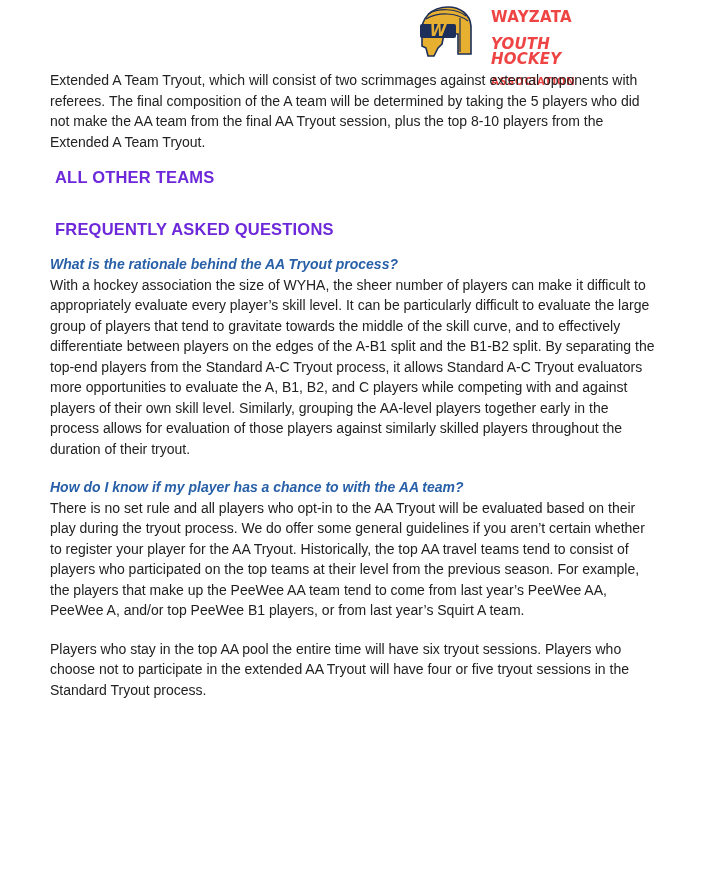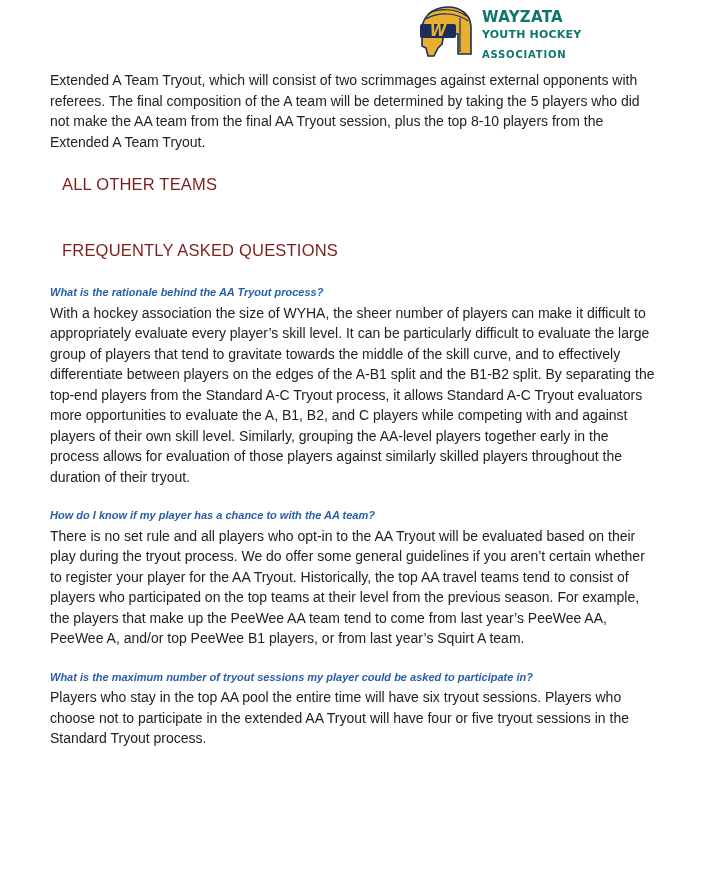--- a/index.html
+++ b/index.html
@@ -1,28 +1,28 @@
 <!DOCTYPE html>
 <html><head>
 <meta charset="utf-8">
 <style>
   html, body { margin: 0; padding: 0; background: #ffffff; }
   body { width: 703px; height: 877px; overflow: hidden; position: relative;
          font-family: "Liberation Sans", "DejaVu Sans", sans-serif; color: #222222; }
   .logo { position: absolute; left: 414px; top: 4px; width: 200px; height: 56px; }
   .logo-mark { position: absolute; left: 0; top: 0; width: 60px; height: 56px; }
-  .logo-text { position: absolute; left: 68px; top: 6px; color: #0f766e; font-weight: bold;
+  .logo-text { position: absolute; left: 77px; top: 6px; color: #ef4444; font-weight: bold;
                font-family: "DejaVu Sans", sans-serif; line-height: 1; }
   .logo-line1 { font-size: 15px; letter-spacing: 0.3px; display: block; }
-  .logo-line2 { font-size: 11px; letter-spacing: 0.2px; display: block; margin-top: 4px; }
+  .logo-line2 { font-size: 15px; letter-spacing: 0.2px; display: block; margin-top: 12px; font-style: italic; }
   .logo-line3 { font-size: 10px; letter-spacing: 0.8px; display: block; margin-top: 10px; }
   .content { position: absolute; left: 50px; top: 70px; width: 610px; }
   p.body { margin: 0; font-size: 14px; line-height: 20.5px; color: #222; }
-  h2 { margin: 12px; font-size: 16.5px; font-weight: normal; color: #7f1d1d; letter-spacing: 0.2px; }
-  h3.q { margin: 0; font-size: 11px; line-height: 20.5px; font-weight: bold; font-style: italic; color: #2860a8; }
+  h2 { margin: 5px; font-size: 16.5px; font-weight: bold; color: #6d28d9; letter-spacing: 0.2px; }
+  h3.q { margin: 0; font-size: 14px; line-height: 20.5px; font-weight: bold; font-style: italic; color: #2860a8; }
   .gap-h2 { height: 11px; }
   .gap-after-h2 { height: 12px; }
   .gap-q { height: 18px; }
 </style>
 </head>
 <body>
 
 <div class="logo">
   <svg class="logo-mark" viewBox="0 0 60 56">
     <path d="M8 30 C6 14 18 3 34 3 C46 3 56 10 57 22 L57 50 L44 50 L44 30 L30 30 L28 40 L24 44 L20 52 L14 52 L12 44 L8 42 Z" fill="#e8b030" stroke="#1c2f5a" stroke-width="1.6"></path>
@@ -54,17 +54,16 @@
     <h3 class="q">What is the rationale behind the AA Tryout process?</h3>
     <p class="body">With a hockey association the size of WYHA, the sheer number of players can make it difficult to appropriately evaluate every player’s skill level. It can be particularly difficult to evaluate the large group of players that tend to gravitate towards the middle of the skill curve, and to effectively differentiate between players on the edges of the A-B1 split and the B1-B2 split. By separating the top-end players from the Standard A-C Tryout process, it allows Standard A-C Tryout evaluators more opportunities to evaluate the A, B1, B2, and C players while competing with and against players of their own skill level. Similarly, grouping the AA-level players together early in the process allows for evaluation of those players against similarly skilled players throughout the duration of their tryout.</p>
   </div>
   <div class="gap-q"></div>
   <div>
     <h3 class="q">How do I know if my player has a chance to with the AA team?</h3>
     <p class="body">There is no set rule and all players who opt-in to the AA Tryout will be evaluated based on their play during the tryout process. We do offer some general guidelines if you aren’t certain whether to register your player for the AA Tryout. Historically, the top AA travel teams tend to consist of players who participated on the top teams at their level from the previous season. For example, the players that make up the PeeWee AA team tend to come from last year’s PeeWee AA, PeeWee A, and/or top PeeWee B1 players, or from last year’s Squirt A team.</p>
   </div>
   <div class="gap-q"></div>
   <div>
-    <h3 class="q">What is the maximum number of tryout sessions my player could be asked to participate in?</h3>
     <p class="body">Players who stay in the top AA pool the entire time will have six tryout sessions. Players who choose not to participate in the extended AA Tryout will have four or five tryout sessions in the Standard Tryout process.</p>
   </div>
   <div class="gap-q"></div>
 </div>
 
 </body></html>

